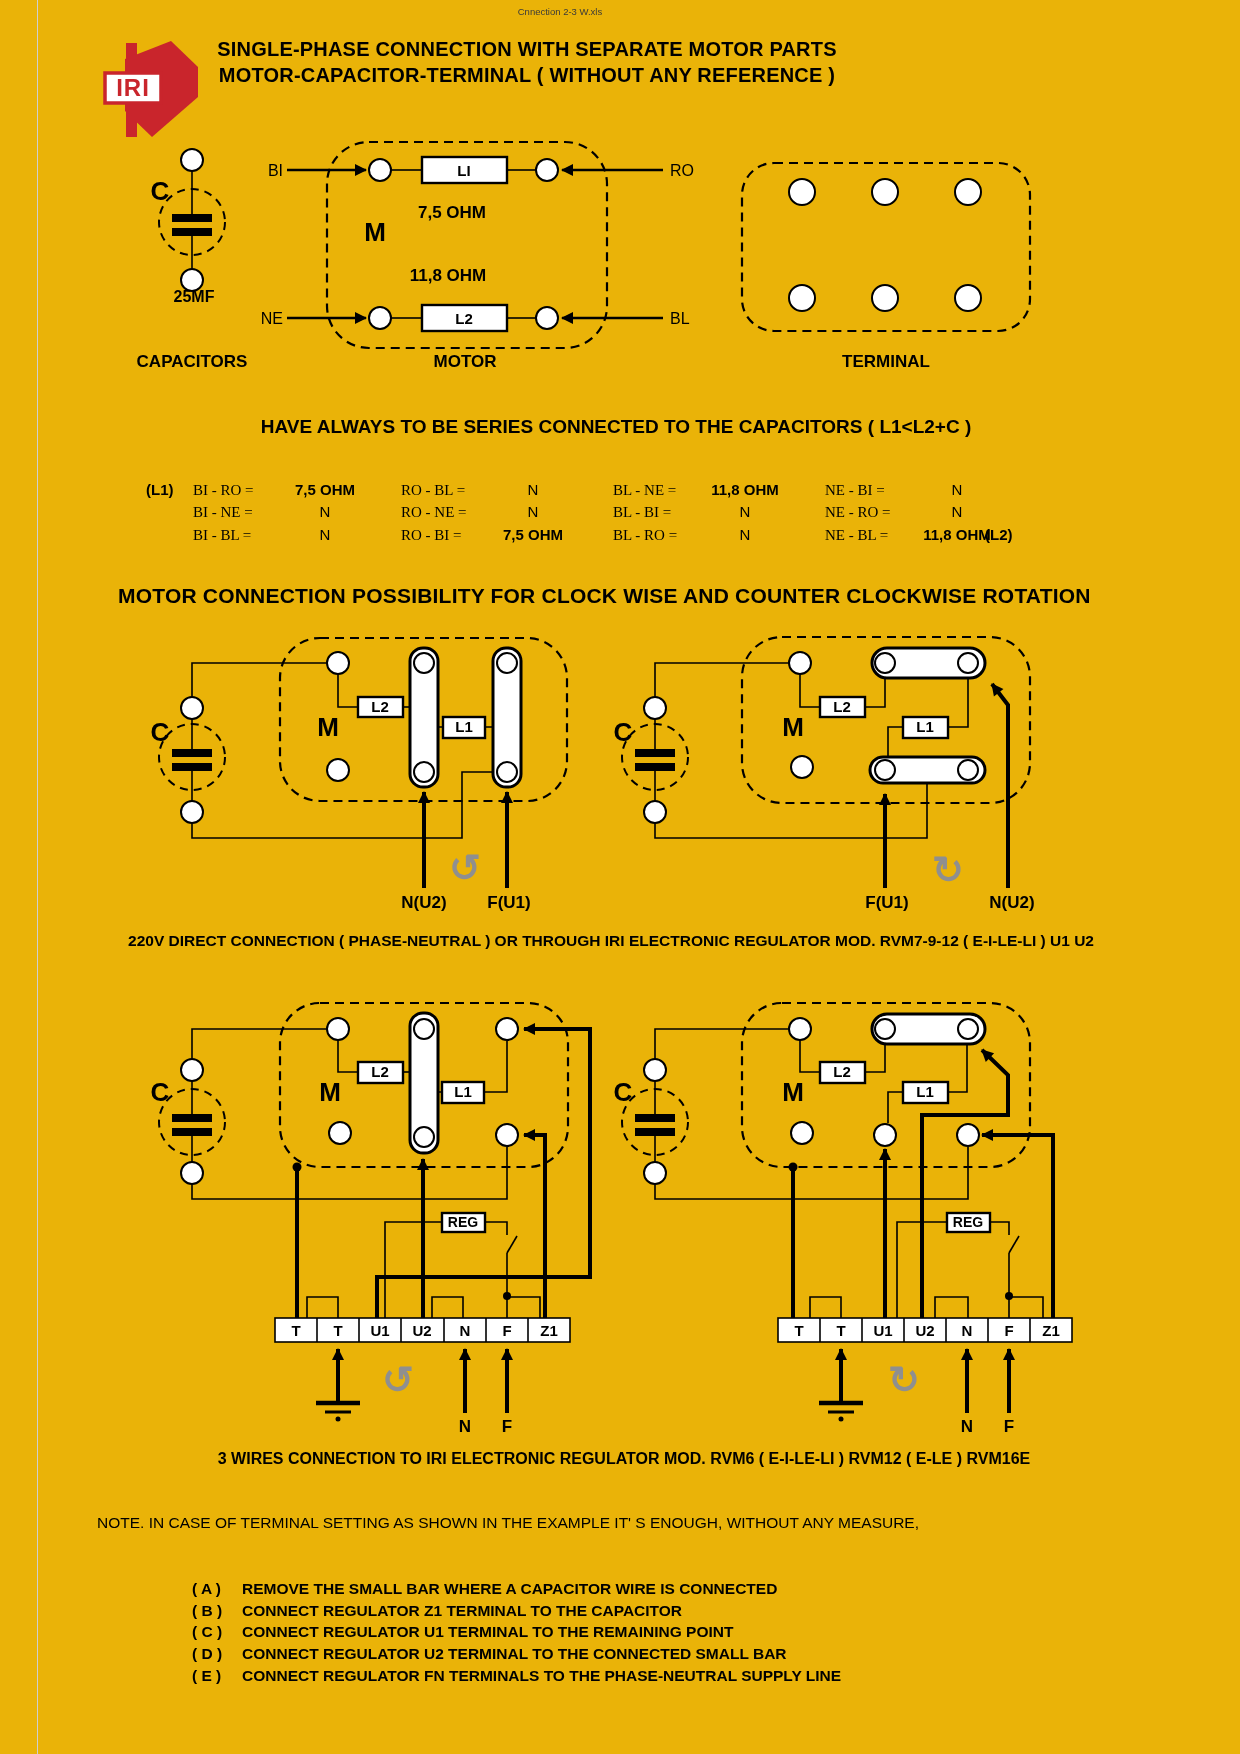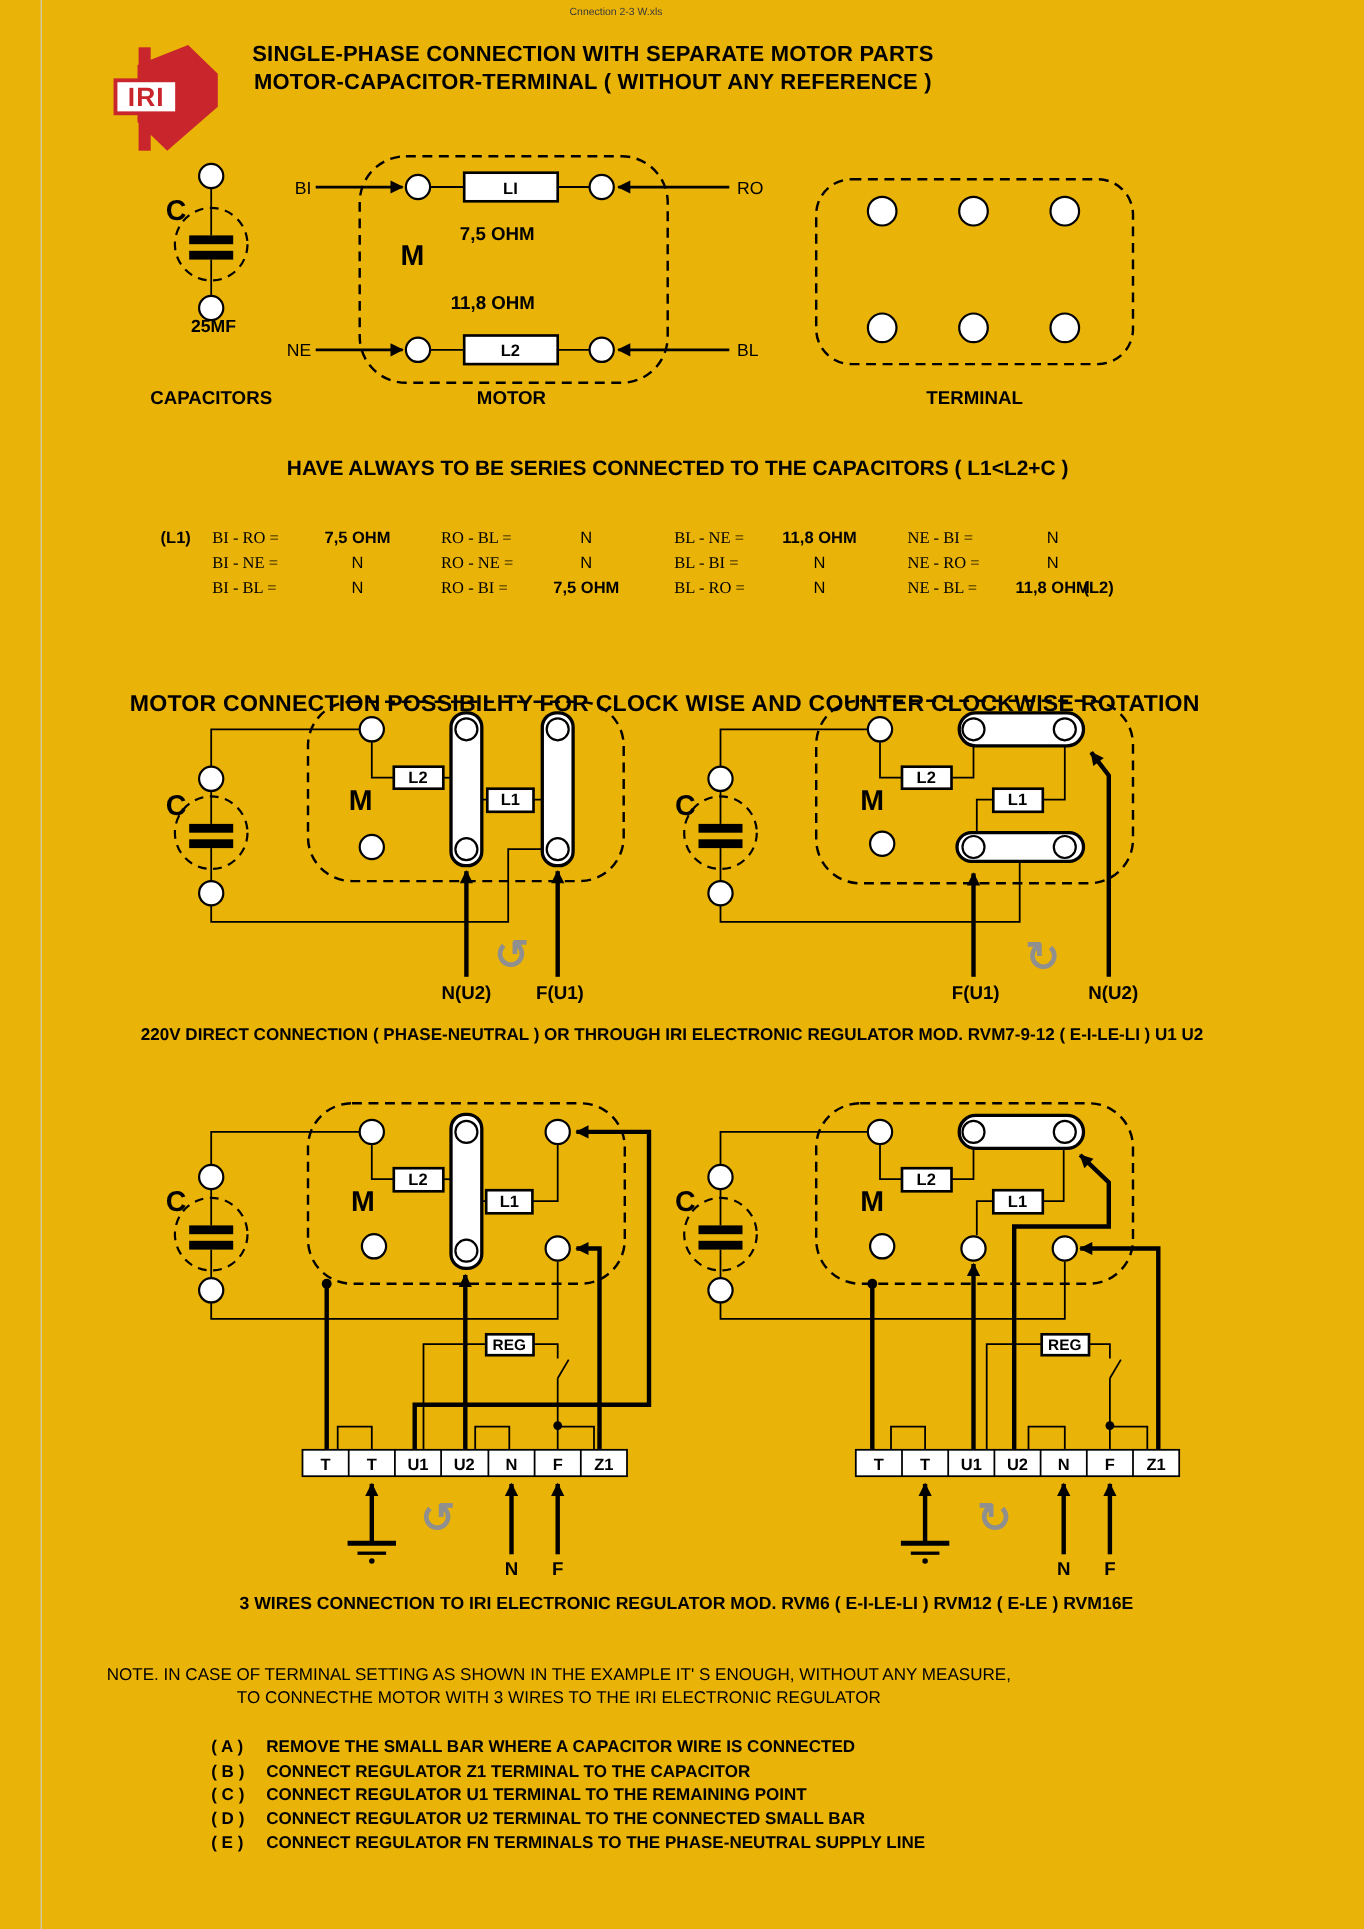--- a/index.html
+++ b/index.html
@@ -1,23 +1,23 @@
 <!DOCTYPE html>
 <html><head>
 <meta charset="utf-8">
 <style>
   html,body{margin:0;padding:0;background:#fff;}
   .page{position:relative;width:1240px;height:1754px;background:#eab308;overflow:hidden;
         font-family:"Liberation Sans",sans-serif;color:#000;}
   .abs{position:absolute;}
   .scan-line{left:37px;top:0;width:1px;height:1754px;background:#cfcfcf;}
   .filename{top:6px;left:0;width:1120px;text-align:center;font-size:9.5px;color:#3a3a3a;}
-  .title{top:36px;left:0;width:1054px;text-align:center;font-weight:bold;font-size:20px;line-height:26px;letter-spacing:.2px;padding-left:12px;}
+  .title{top:36px;left:0;width:1054px;text-align:center;font-weight:bold;font-size:20px;line-height:26px;letter-spacing:.2px;}
   .h-winding{top:415px;left:0;width:1232px;text-align:center;font-weight:bold;font-size:19px;line-height:23px;}
-  .h-rotation{top:584px;left:118px;font-weight:bold;font-size:21px;white-space:nowrap;letter-spacing:.2px;margin-top:44px;}
+  .h-rotation{top:584px;left:118px;font-weight:bold;font-size:21px;white-space:nowrap;letter-spacing:.2px;}
   .c220{top:932px;left:0;width:1222px;text-align:center;font-weight:bold;font-size:15.5px;}
   .c3w{top:1450px;left:0;width:1248px;text-align:center;font-weight:bold;font-size:16px;}
   .note{top:1512px;left:0;width:1016px;text-align:center;font-size:15.5px;line-height:21px;}
   .steps{top:1578px;left:192px;font-weight:bold;font-size:15.5px;line-height:21.7px;}
   .skey{display:inline-block;width:50px;}
   .rt{top:479px;font-size:15px;line-height:22.4px;}
   .rt .pair{display:inline-block;width:82px;font-family:Liberation Serif, serif;}
   .rt .v{display:inline-block;width:100px;text-align:center;}
   .b{font-weight:bold;}
   svg{position:absolute;overflow:visible;}
@@ -399,21 +399,20 @@
       <text x="967" y="457" class="t-arr">N</text>
       <text x="1009" y="457" class="t-arr">F</text>
       <text x="904" y="418" class="t-rot">↻</text>
     </g>
   </svg>
 
   <div class="abs c3w">3 WIRES CONNECTION TO IRI ELECTRONIC REGULATOR MOD. RVM6 ( E-I-LE-LI ) RVM12 ( E-LE ) RVM16E</div>
 
   <div class="abs note">
     <div>NOTE. IN  CASE OF TERMINAL SETTING AS SHOWN IN THE EXAMPLE IT' S ENOUGH, WITHOUT ANY MEASURE,</div>
-    <div>TO CONNECTHE MOTOR WITH 3 WIRES TO THE IRI ELECTRONIC REGULATOR</div>
   </div>
 
   <div class="abs steps">
     <div><span class="skey">( A )</span><span>REMOVE THE SMALL BAR WHERE A CAPACITOR WIRE IS CONNECTED</span></div>
     <div><span class="skey">( B )</span><span>CONNECT REGULATOR Z1 TERMINAL TO THE CAPACITOR</span></div>
     <div><span class="skey">( C )</span><span>CONNECT REGULATOR U1 TERMINAL TO THE REMAINING POINT</span></div>
     <div><span class="skey">( D )</span><span>CONNECT REGULATOR U2 TERMINAL TO THE CONNECTED SMALL BAR</span></div>
     <div><span class="skey">( E )</span><span>CONNECT REGULATOR FN TERMINALS TO THE PHASE-NEUTRAL SUPPLY LINE</span></div>
   </div>
 </div>

